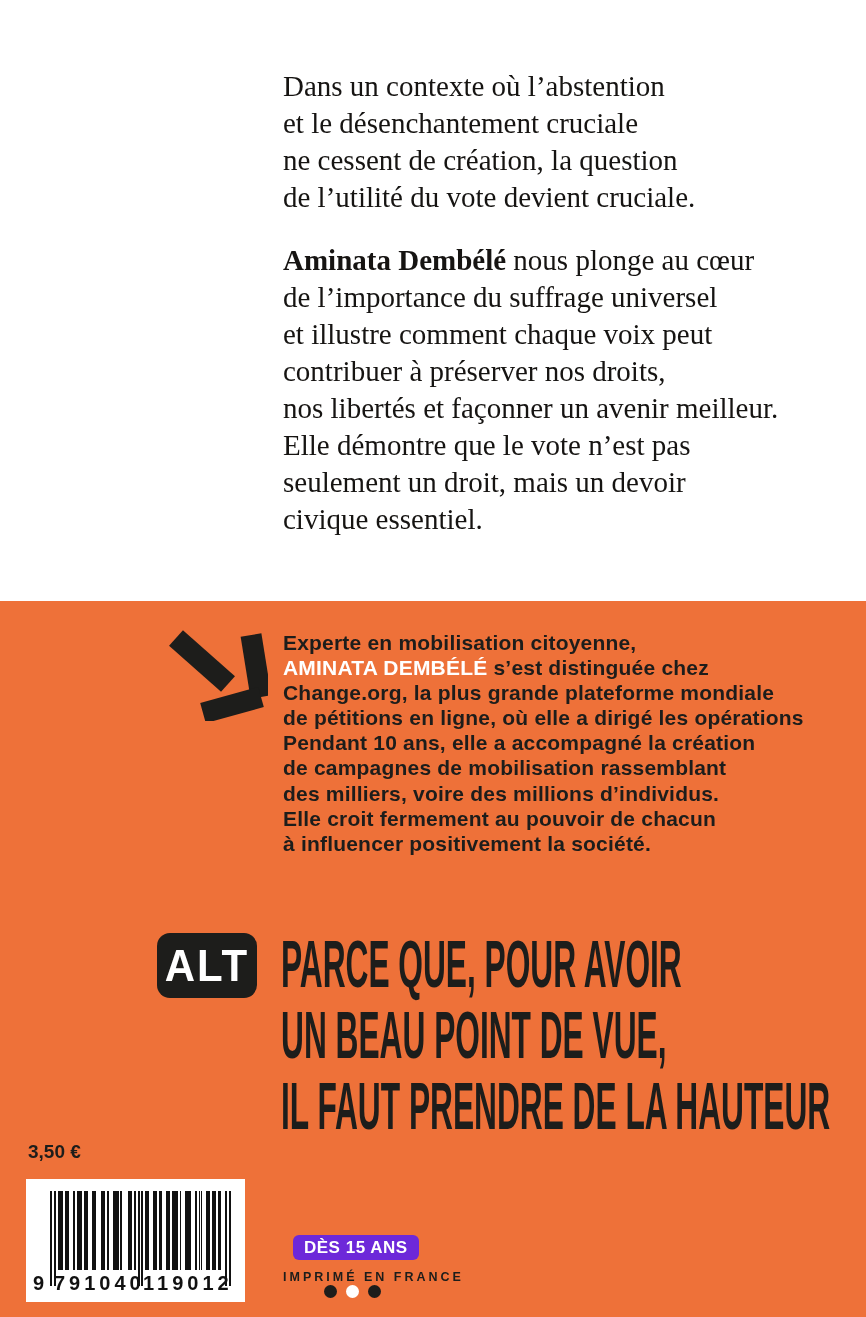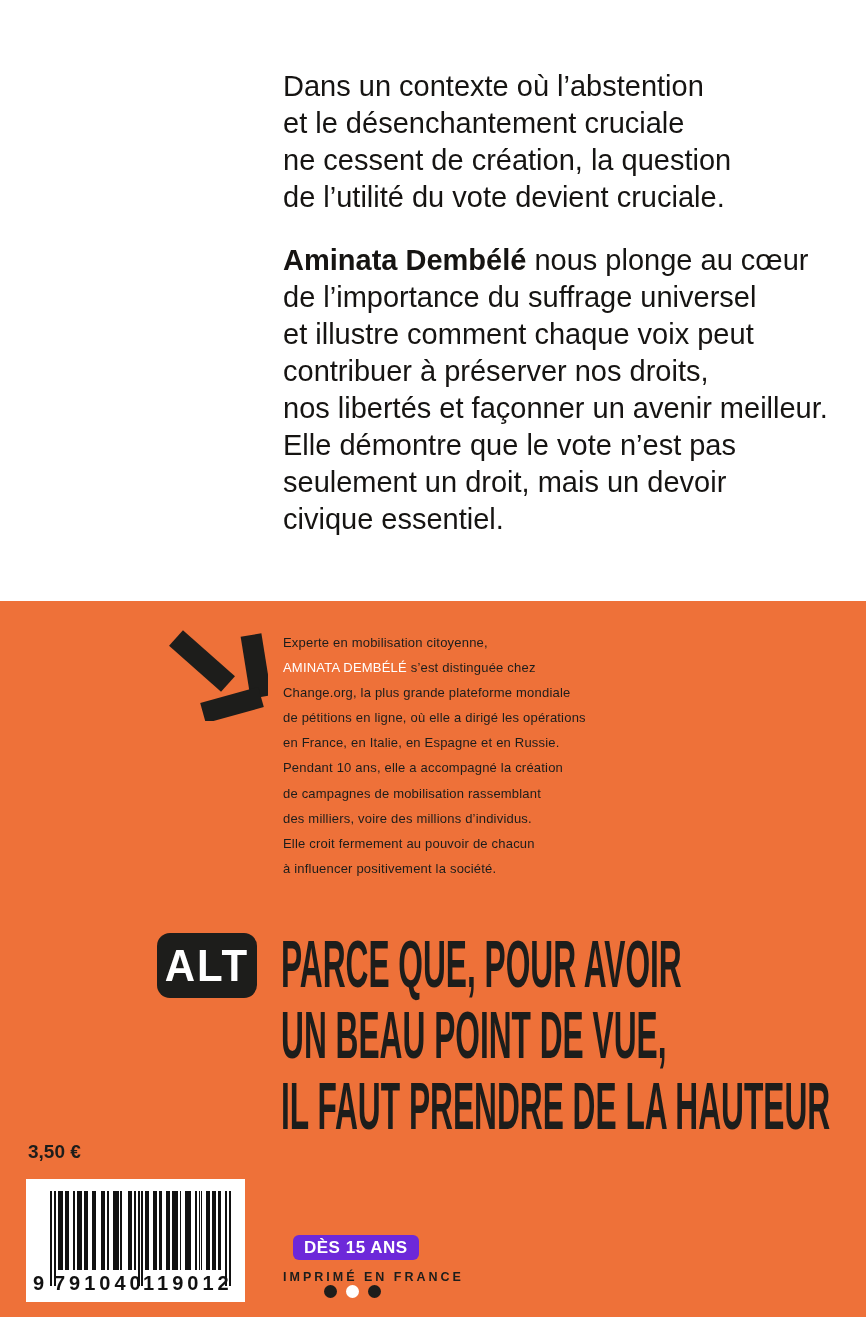--- a/index.html
+++ b/index.html
@@ -3,33 +3,33 @@
 <meta charset="utf-8">
 <style>
   html,body{margin:0;padding:0;background:#ffffff;}
   .cover{
     position:relative;width:866px;height:1317px;overflow:hidden;
     background:#ffffff;font-family:"Liberation Sans",sans-serif;
   }
   
   .intro{
     position:absolute;left:283px;color:#161412;
-    font-family:Liberation Sans, sans-serif;font-size:29px;line-height:37px;
+    font-family:Liberation Serif, serif;font-size:29px;line-height:37px;
   }
   .intro-p1{top:68px;}
   .intro-p2{top:242px;}
   .intro .bold{font-weight:700;}
   
   .orange-section{
     position:absolute;left:0;top:601px;width:866px;height:716px;
   }
   .arrow-icon{position:absolute;left:166px;top:627px;}
   .bio{
     position:absolute;left:283px;top:630px;color:#1D1D1B;
-    font-size:13px;line-height:25.1px;font-weight:400;letter-spacing:0.2px;
+    font-size:21px;line-height:25.1px;font-weight:700;letter-spacing:0.2px;
   }
   .bio .author-white{color:#FFFFFF;}
   .alt-logo{
     position:absolute;left:157px;top:933px;width:100px;height:65px;
     border-radius:13px;display:flex;align-items:center;justify-content:center;
   }
   .alt-logo span{
     color:#FFFFFF;font-size:42px;font-weight:900;letter-spacing:2px;
     transform:scaleY(1.05);
   }
@@ -103,21 +103,20 @@
     <line x1="10" y1="11" x2="62" y2="57" stroke="#1D1D1B" stroke-width="21"></line>
     <line x1="85" y1="8" x2="95" y2="70" stroke="#1D1D1B" stroke-width="21"></line>
     <line x1="37" y1="86" x2="95" y2="70" stroke="#1D1D1B" stroke-width="21"></line>
   </svg>
 
   <div class="bio">
     <div>Experte en mobilisation citoyenne,</div>
     <div><span class="author-white">AMINATA DEMBÉLÉ</span><span> s’est distinguée chez</span></div>
     <div>Change.org, la plus grande plateforme mondiale</div>
     <div>de pétitions en ligne, où elle a dirigé les opérations</div>
-    <div>en France, en Italie, en Espagne et en Russie.</div>
     <div>Pendant 10 ans, elle a accompagné la création</div>
     <div>de campagnes de mobilisation rassemblant</div>
     <div>des milliers, voire des millions d’individus.</div>
     <div>Elle croit fermement au pouvoir de chacun</div>
     <div>à influencer positivement la société.</div>
   </div>
 
   <div class="alt-logo" style="background: rgb(29, 29, 27);">
     <span>ALT</span>
   </div>

